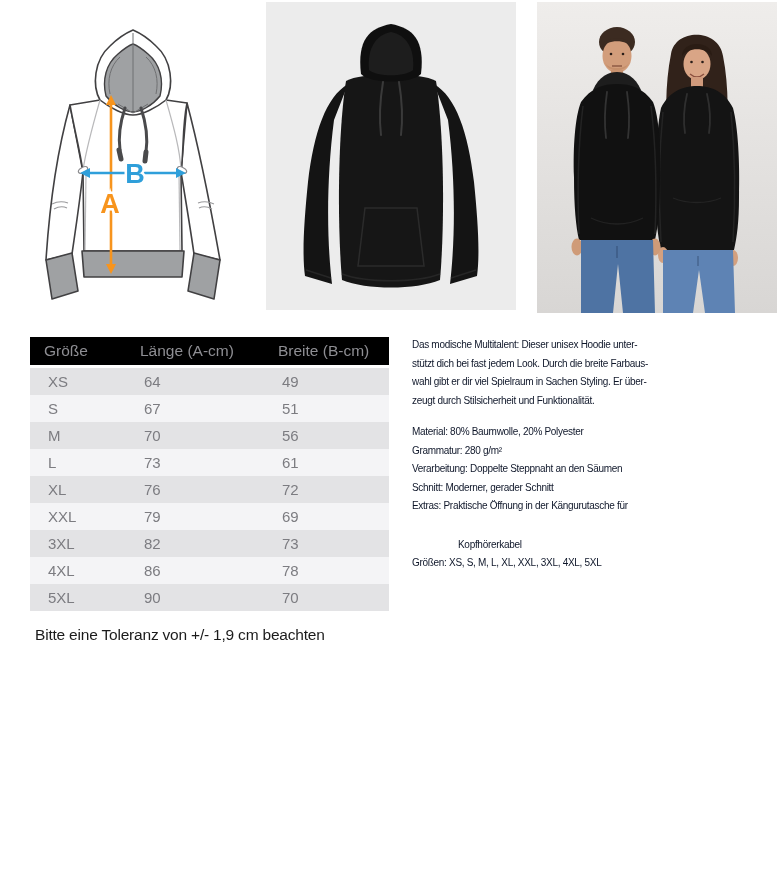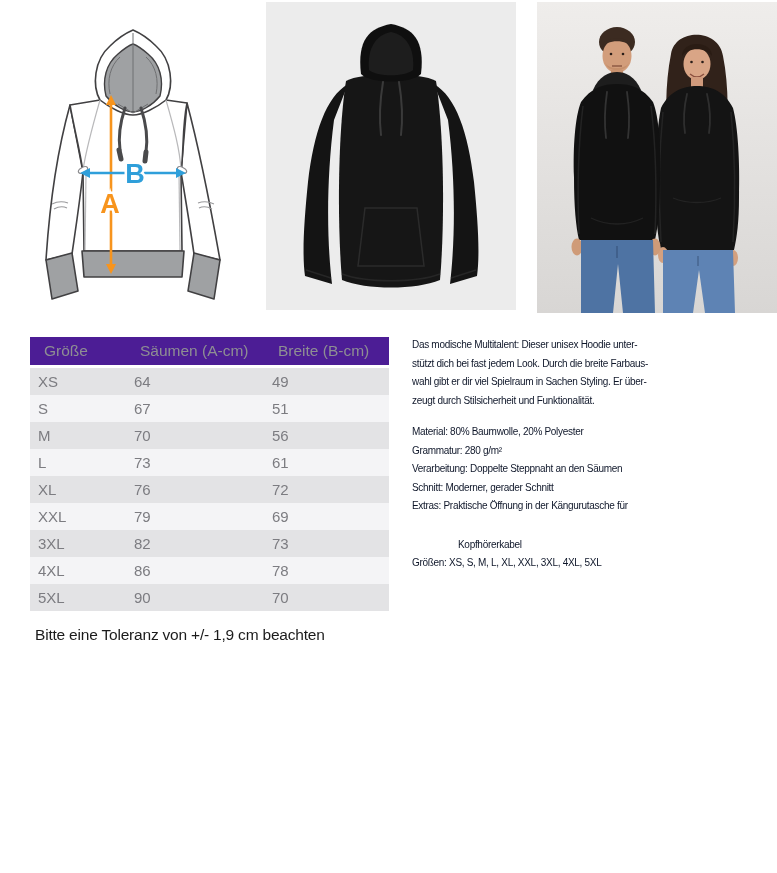--- a/index.html
+++ b/index.html
@@ -11,26 +11,26 @@
   #size-diagram{left:22px;top:8px;width:212px;height:300px;}
   #product-photo{left:266px;top:2px;width:250px;height:308px;}
   #models-photo{left:537px;top:2px;width:240px;height:311px;}
 
   
   table.size-table{
     position:absolute;left:30px;top:337px;width:359px;
     border-collapse:separate;border-spacing:0;table-layout:fixed;
   }
   table.size-table th{
-    background:#4c1d95;color:#8e8e93;font-weight:400;text-align:left;
+    background:#000000;color:#8e8e93;font-weight:400;text-align:left;
     height:28px;padding:0 0 0 14px;font-size:15.5px;
     border-bottom:3px solid #ffffff;
   }
   table.size-table td{
-    height:27px;padding:0 0 0 8px;color:#7c7c81;font-size:15px;
+    height:27px;padding:0 0 0 18px;color:#7c7c81;font-size:15px;
   }
   table.size-table tbody tr:nth-child(odd) td{background:#e3e3e5;}
   table.size-table tbody tr:nth-child(even) td{background:#f4f4f6;}
 
   
   .description{
     position:absolute;left:412px;top:336px;width:355px;
     color:#0f172a;font-size:10px;line-height:18.5px;letter-spacing:-0.3px;
   }
   .description .line{white-space:nowrap;}
@@ -201,21 +201,21 @@
 
 <table class="size-table">
   <colgroup>
       <col style="width:96px">
       <col style="width:138px">
       <col style="width:125px">
     </colgroup>
   <thead>
     <tr>
       <th>Größe</th>
-      <th>Säumen (A-cm)</th>
+      <th>Länge (A-cm)</th>
       <th>Breite (B-cm)</th>
     </tr>
   </thead>
   <tbody>
     <tr>
       <td>XS</td>
       <td>64</td>
       <td>49</td>
     </tr>
     <tr>

